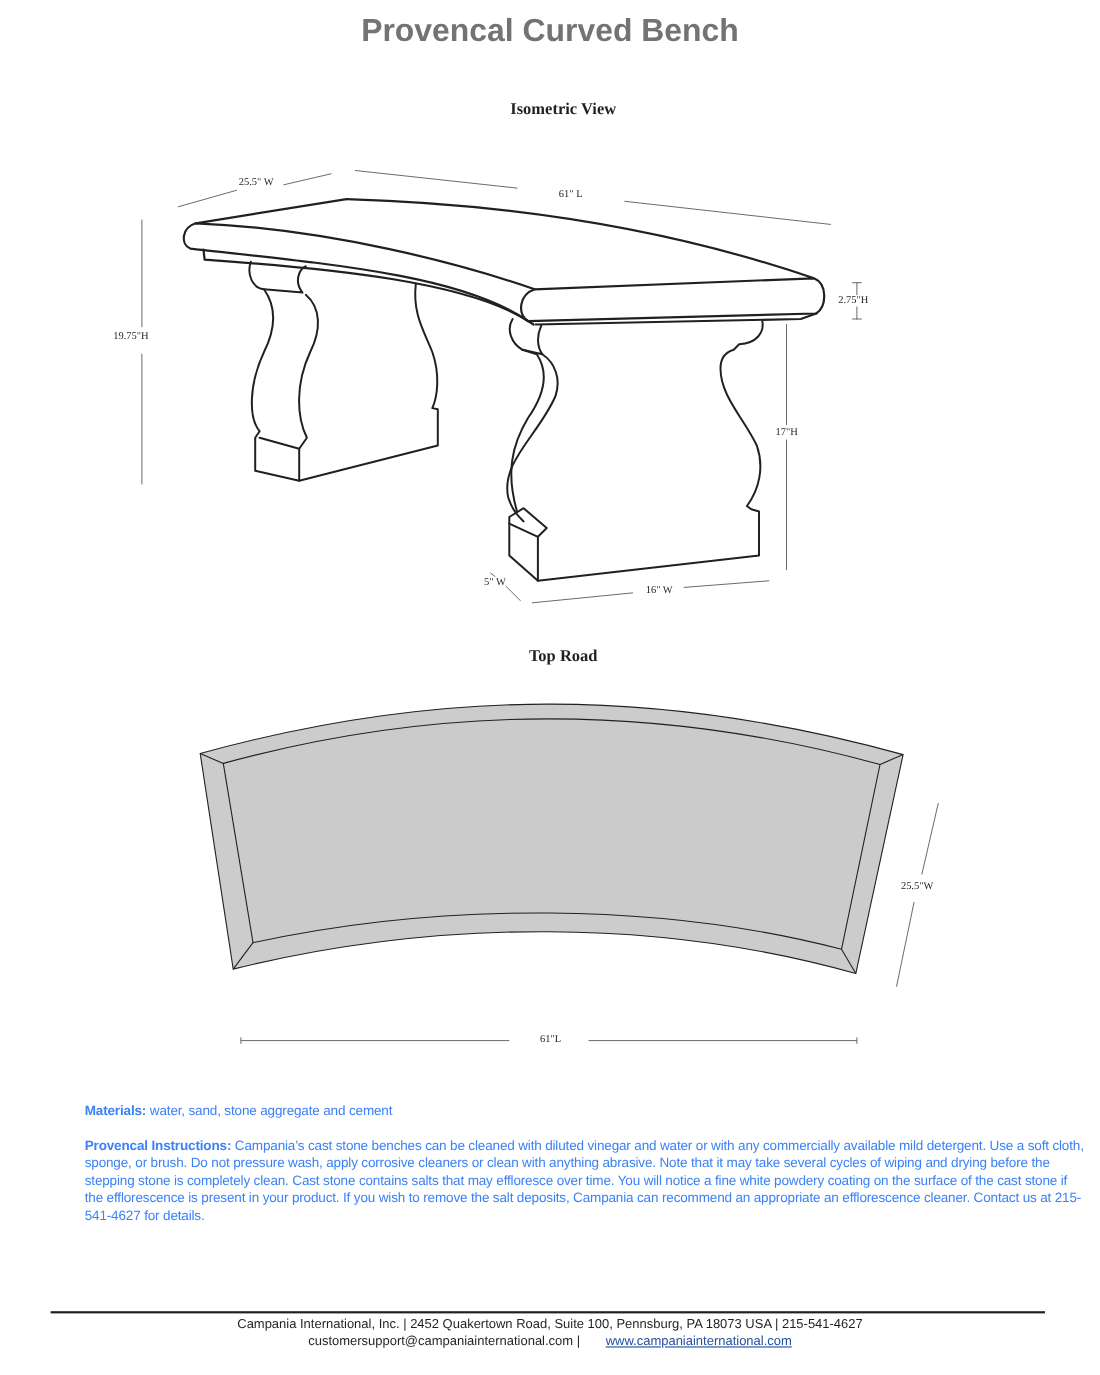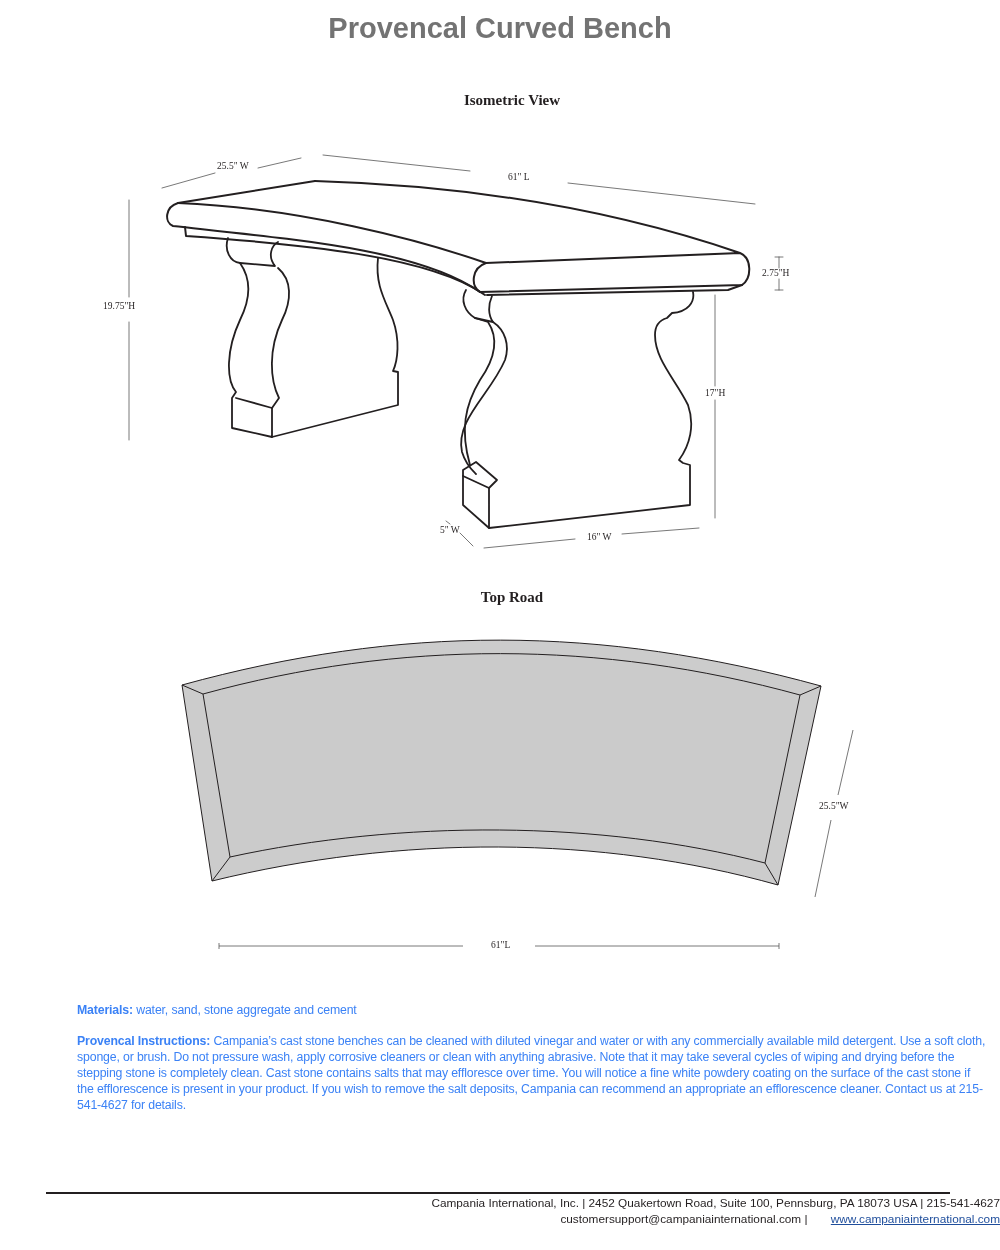--- a/index.html
+++ b/index.html
@@ -4,21 +4,21 @@
 <style>
   html, body { margin:0; padding:0; background:#ffffff; }
   body { width:1000px; height:1250px; position:relative; overflow:hidden; font-family:"Liberation Sans", sans-serif; color:#231f20; }
   .title { position:absolute; top:12px; left:0; width:1000px; text-align:center; font-family:"Liberation Sans", sans-serif; font-weight:bold; font-size:29px; color:#737373; margin:0; }
   .section-h { position:absolute; left:12px; width:1000px; text-align:center; font-family:"Liberation Serif", serif; font-weight:bold; font-size:15px; margin:0; color:#231f20; }
   .dim { position:absolute; font-family:"Liberation Serif", serif; font-size:9.5px; color:#231f20; white-space:nowrap; }
   svg.draw { position:absolute; left:0; top:0; }
   .body-text { position:absolute; left:46px; width:910px; font-family:"Liberation Sans", sans-serif; font-size:12.3px; line-height:16px; color:#3b82f6; letter-spacing:-0.15px;margin-left:31px; }
   .body-text b { font-weight:bold; }
   .footer-rule { position:absolute; left:46px; top:1192px; width:904px; height:2px; background:#231f20; }
-  .footer { position:absolute; left:0; width:1000px; text-align:right; font-family:"Liberation Sans", sans-serif; font-size:11.8px; color:#231f20; }
+  .footer { position:absolute; left:0; width:1000px; text-align:center; font-family:"Liberation Sans", sans-serif; font-size:11.8px; color:#231f20; }
   .footer a { color:#1f4e9c; text-decoration:underline;margin-left:20px; }
 </style>
 </head>
 <body>
 
 <h1 class="title">Provencal Curved Bench</h1>
 
 <h2 class="section-h" style="top:92px;">Isometric View</h2>
 
 <svg class="draw" width="1000" height="600" viewBox="0 0 1000 600">

